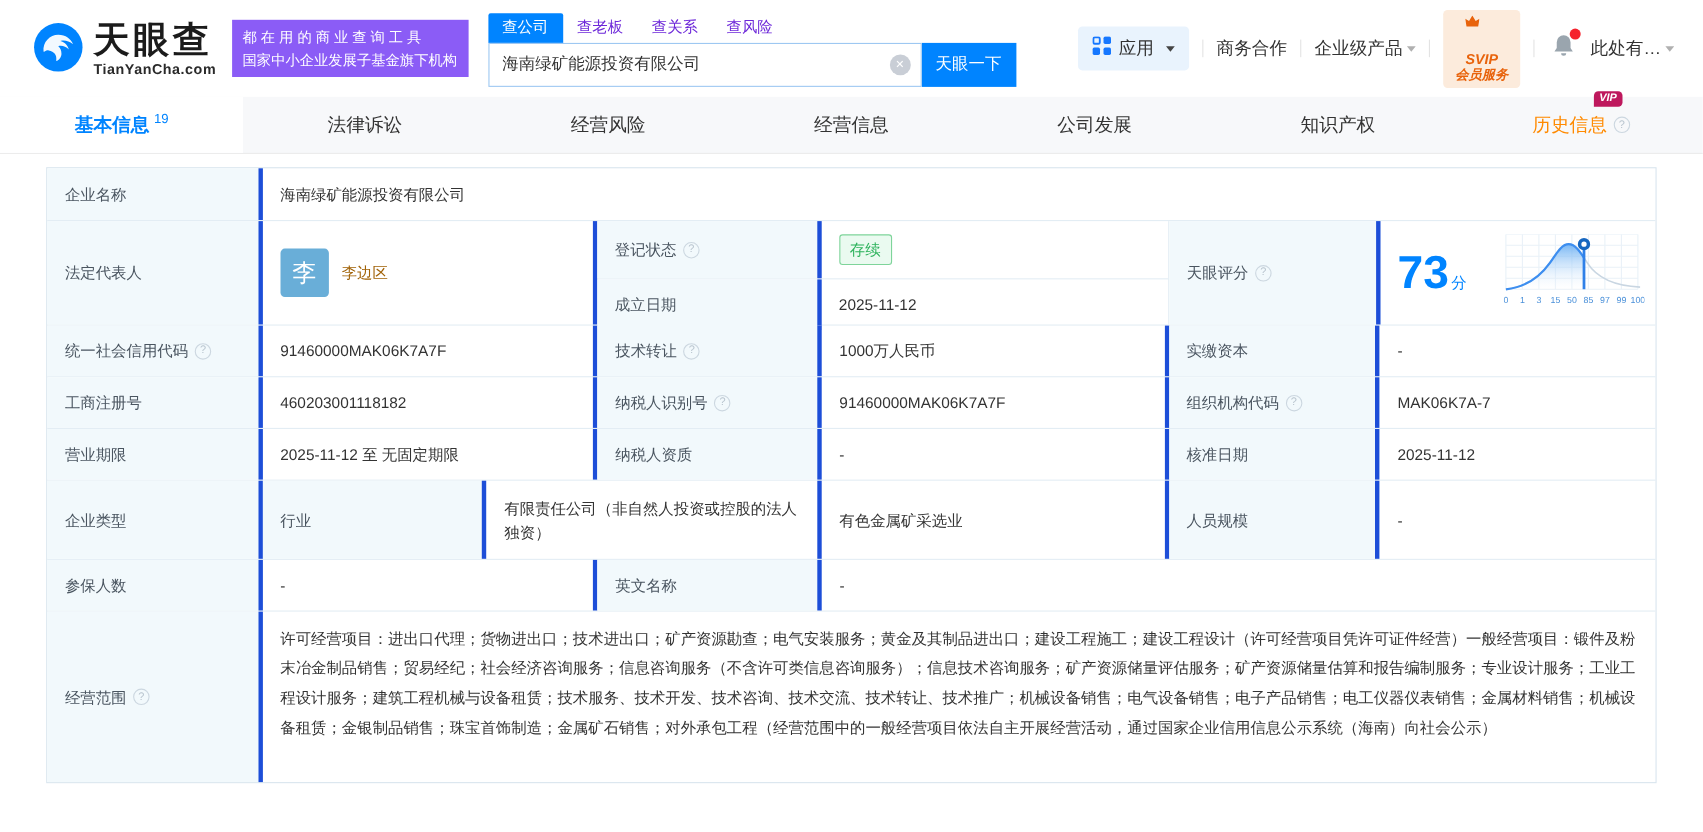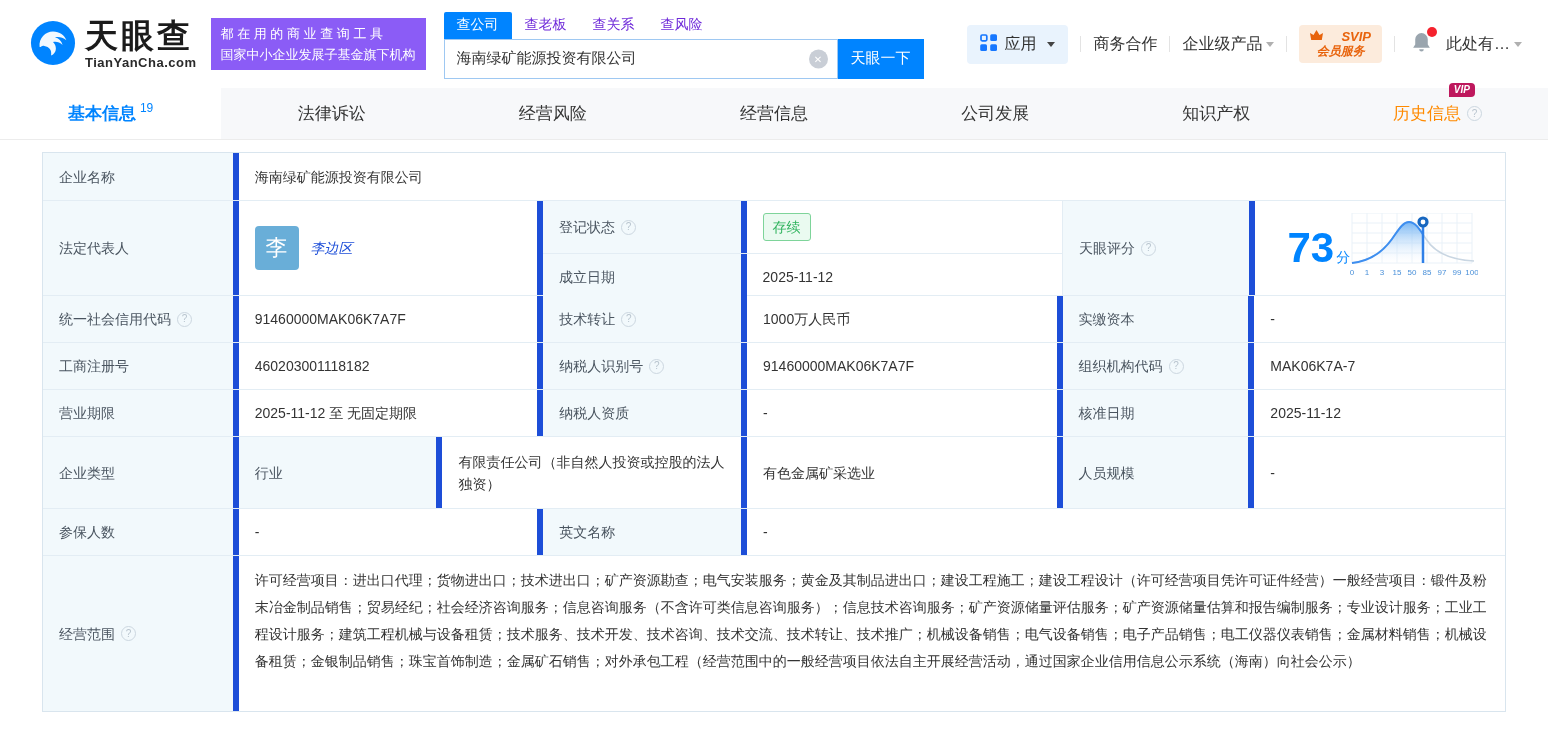--- a/index.html
+++ b/index.html
@@ -26,56 +26,56 @@
   .clear-btn { position: absolute; right: 10px; top: 50%; transform: translateY(-50%); width: 19px; height: 19px; border-radius: 50%; background: #c9ced6; color: #fff; display: flex; align-items: center; justify-content: center; cursor: pointer; }
   .clear-btn::after { content: "✕"; font-size: 10px; }
   .tyc-btn { width: 86px; border: none; background: #0084ff; color: #fff; font-size: 15px; cursor: pointer; font-family: inherit; }
   .header-right { margin-left: auto; display: flex; align-items: center; font-size: 16px; color: #333; white-space: nowrap; }
   .apps-btn { background: #e9f3fd; border-radius: 4px; padding: 9px 13px; display: flex; align-items: center; gap: 7px; cursor: pointer; }
   .caret { width: 0; height: 0; border-left: 4px solid transparent; border-right: 4px solid transparent; border-top: 5px solid #444; margin-left: 4px; }
   .caret.gray { border-top-color: #b0b0b0; }
   .divider { width: 1px; height: 16px; background: #e3e3e3; margin: 0 12px; }
   .hr-item { display: flex; align-items: center; cursor: pointer; }
   .svip-badge { background: #fcebdc; border-radius: 4px; padding: 4px 11px; display: flex; flex-direction: column; align-items: center; line-height: 15px; cursor: pointer; }
-  .svip-top { display: flex; align-items: flex-start; gap: 18px; color: #e8630c; font-weight: bold; font-style: italic; font-size: 13px; }
+  .svip-top { display: flex; align-items: flex-start; gap: 18px; color: #e8630c; font-weight: bold; font-style: italic; font-size: 13px; flex-direction: column; }
   .svip-bottom { color: #e8630c; font-weight: bold; font-size: 12px; font-style: italic; }
   .bell-wrap { position: relative; margin: 0 4px; cursor: pointer; display: flex; }
   .red-dot { position: absolute; top: -4px; right: -5px; width: 10px; height: 10px; border-radius: 50%; background: #f5222d; }
   
   .nav-bar { height: 52px; background: #f7f8fa; border-bottom: 1px solid #ececec; display: flex; }
   .nav-tab { flex: 1; display: flex; align-items: center; justify-content: center; font-size: 17px; color: #333; cursor: pointer; position: relative; }
   .nav-tab.active { background: #fff; color: #0084ff; font-weight: bold; }
   .nav-count { font-size: 12px; margin-left: 4px; position: relative; top: -6px; font-weight: normal; text-align: right; }
   .nav-tab.history { color: #ff8a00; }
   .tab-label-wrap { position: relative; display: inline-flex; align-items: center; }
   .vip-badge { position: absolute; top: -19px; right: -14px; background: #be185d; color: #fff; font-size: 10px; font-weight: bold; font-style: italic; padding: 1px 5px 2px; border-radius: 4px 4px 4px 0; }
   
   .help { width: 15px; height: 15px; border: 1px solid #ccd7e0; border-radius: 50%; color: #b8c4ce; font-size: 10px; display: inline-flex; align-items: center; justify-content: center; margin-left: 6px; flex: none; cursor: pointer; }
   .help::after { content: "?"; }
   
   .main { padding: 12px 42px 0; background: #fff; }
   .tbl { width: 1464px; border: 1px solid #d9e5ee; font-size: 14px; }
   .trow { display: flex; border-bottom: 1px solid #e3edf4; }
-  .cell { padding: 12px 16px; display: flex; align-items: center; border-right: 6px solid #1d4ed8; line-height: 22px; }
+  .cell { padding: 12px 16px; display: flex; align-items: center; border-right: 4px solid #1d4ed8; line-height: 22px; }
   .lbl { background: #f2f9fc; color: #4a5560; }
   .val { color: #333; }
   .w1 { width: 196px; } .w2 { width: 305px; } .w3 { width: 204px; } .w4 { width: 316px; }
   .w5 { width: 192px; } .w6 { width: 251px; border-right: none; }
   .span5 { width: 1268px; border-right: none; }
   .span3 { width: 759px; border-right: none; }
   .h48 { min-height: 48px; } .h46 { min-height: 46px; } .h47 { min-height: 47px; }
   .h72 { min-height: 72px; } .h95 { height: 95px; }
   .midstack { width: 520px; display: flex; flex-direction: column; border-right: 1px solid #e3edf4; }
   .subrow { display: flex; flex: 1; }
   .subrow.first { border-bottom: 1px solid #e3edf4; }
   .midstack .w4 { border-right: none; }
   .avatar { width: 44px; height: 44px; border-radius: 4px; background: #69aed8; color: #fff; font-size: 22px; display: flex; align-items: center; justify-content: center; margin-right: 12px; flex: none; }
-  .link { color: #1d4ed8; cursor: pointer; text-decoration: none; font-style: italic; }
+  .link { color: #a16207; cursor: pointer; text-decoration: none; }
   .badge-green { border: 1px solid #7ed49a; background: #eafaf0; color: #2fb35d; padding: 2px 9px; border-radius: 3px; }
-  .score-cell { padding: 6px 10px 6px 16px; justify-content: center; }
+  .score-cell { padding: 6px 10px 6px 16px; justify-content: space-between; }
   .score-num { font-size: 42px; font-weight: bold; color: #0084ff; line-height: 1; }
   .score-unit { font-size: 14px; color: #0084ff; margin-left: 2px; }
   .scope-row { align-items: stretch; }
   .scope-row .lbl { align-items: center; }
   .scope-val { line-height: 27px; padding-top: 11px; display: block; }
   .dash { color: #333; }
 </style>
 </head>
 <body>
 

